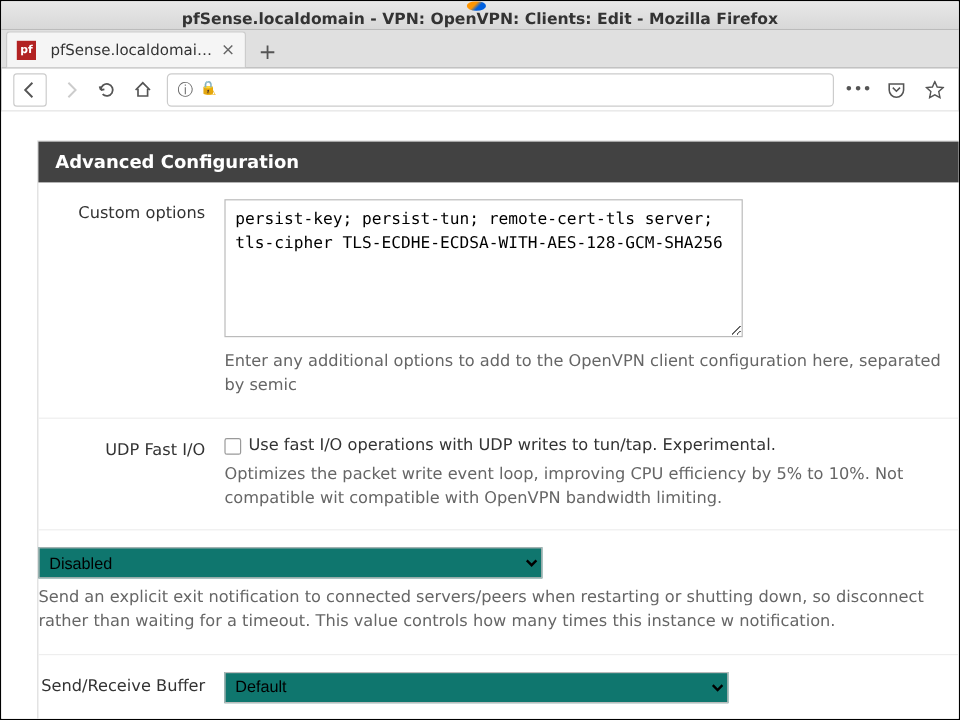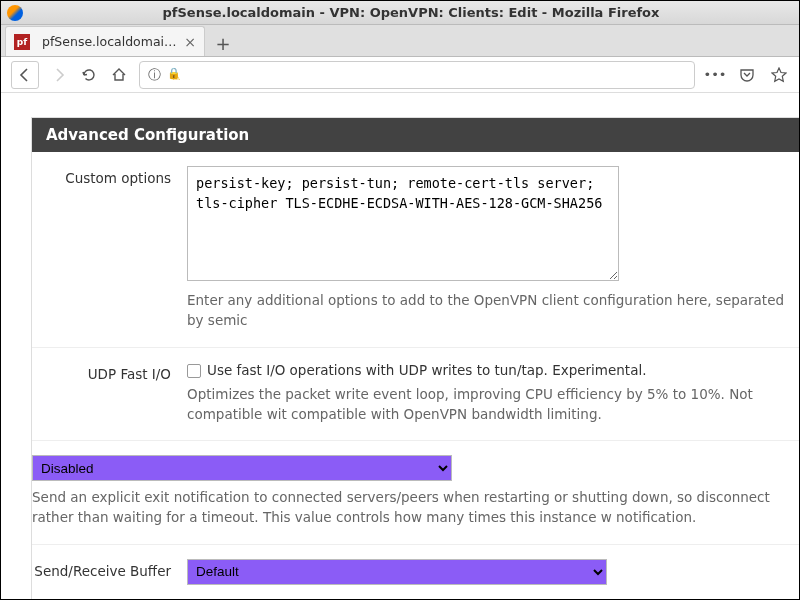--- a/index.html
+++ b/index.html
@@ -1,19 +1,19 @@
 <!DOCTYPE html>
 <html><head>
   <meta charset="utf-8">
   <style>
     * { box-sizing: border-box; margin: 0; padding: 0; }
     body { font-family: "DejaVu Sans", "Liberation Sans", Arial, sans-serif; font-size: 13px; background: #fff; color: #333; overflow: hidden; width: 800px; height: 600px; border: 1px solid #000; }
     
     
-    .titlebar { height: 24px; background: linear-gradient(#e8e8e8, #d8d8d8); display: flex; align-items: center; border-bottom: 1px solid #bbb; padding: 0 6px; }
+    .titlebar { height: 24px; background: linear-gradient(#e8e8e8, #d8d8d8); display: flex; align-items: center; border-bottom: 1px solid #bbb; padding: 0 6px; flex-direction: column; }
     .titlebar .ff-logo { width: 16px; height: 16px; background: linear-gradient(135deg, #ff9500 40%, #0060df 60%); border-radius: 50%; margin-right: 6px; }
     .titlebar .title { flex: 1; text-align: center; font-weight: bold; font-size: 13px; color: #333; }
     
     
     .tabbar { height: 32px; background: #e0e0e0; display: flex; align-items: flex-end; border-bottom: 1px solid #bbb; padding: 0 4px; }
     .tab { height: 30px; min-width: 200px; max-width: 200px; background: #f5f5f5; border: 1px solid #ccc; border-bottom: none; border-radius: 3px 3px 0 0; display: flex; align-items: center; padding: 0 8px; margin-right: 4px; font-size: 12.5px; }
     .tab .favicon { width: 16px; height: 16px; background: #b22222; display: inline-flex; align-items: center; justify-content: center; color: #fff; font-size: 9px; font-weight: bold; margin-right: 12px; flex-shrink: 0; }
     .tab .tab-title { white-space: nowrap; overflow: hidden; text-overflow: ellipsis; flex: 1; }
     .tab .tab-close { margin-left: 6px; color: #666; font-size: 14px; flex-shrink: 0; cursor: pointer; }
     .newtab { width: 28px; height: 26px; display: flex; align-items: center; justify-content: center; color: #555; font-size: 18px; cursor: pointer; }
@@ -44,21 +44,21 @@
     .form-row + .form-row { border-top: 1px solid #eee; padding-top: 14px; }
     .form-label { width: 155px; text-align: right; padding-right: 16px; font-weight: normal; font-size: 13.5px; padding-top: 4px; }
     .form-field { flex: 1; padding-right: 10px; }
     
     textarea.custom-opts { width: 432px; height: 115px; border: 1px solid #bbb; padding: 6px 8px; font-family: "DejaVu Sans Mono", monospace; font-size: 13.5px; line-height: 1.5; resize: both; background: #fff; }
     .help-text { color: #666; font-size: 13.5px; margin-top: 6px; line-height: 1.5; }
     
     .checkbox-line { display: flex; align-items: flex-end; gap: 6px; font-size: 13.5px; }
     .checkbox-line input[type=checkbox] { width: 14px; height: 14px; border: 1px solid #999; border-radius: 2px; appearance: none; background: #fff; }
     
-    select { width: 420px; height: 26px; border: 1px solid #bbb; background: #8b5cf6; font-size: 13.5px; padding: 2px 4px; }
+    select { width: 420px; height: 26px; border: 1px solid #bbb; background: #0f766e; font-size: 13.5px; padding: 2px 4px; }
     
     svg { display: block; }
   </style>
 </head>
 <body>
 
 <div class="titlebar">
   <div class="ff-logo"></div>
   <div class="title">pfSense.localdomain - VPN: OpenVPN: Clients: Edit - Mozilla Firefox</div>
 </div>

